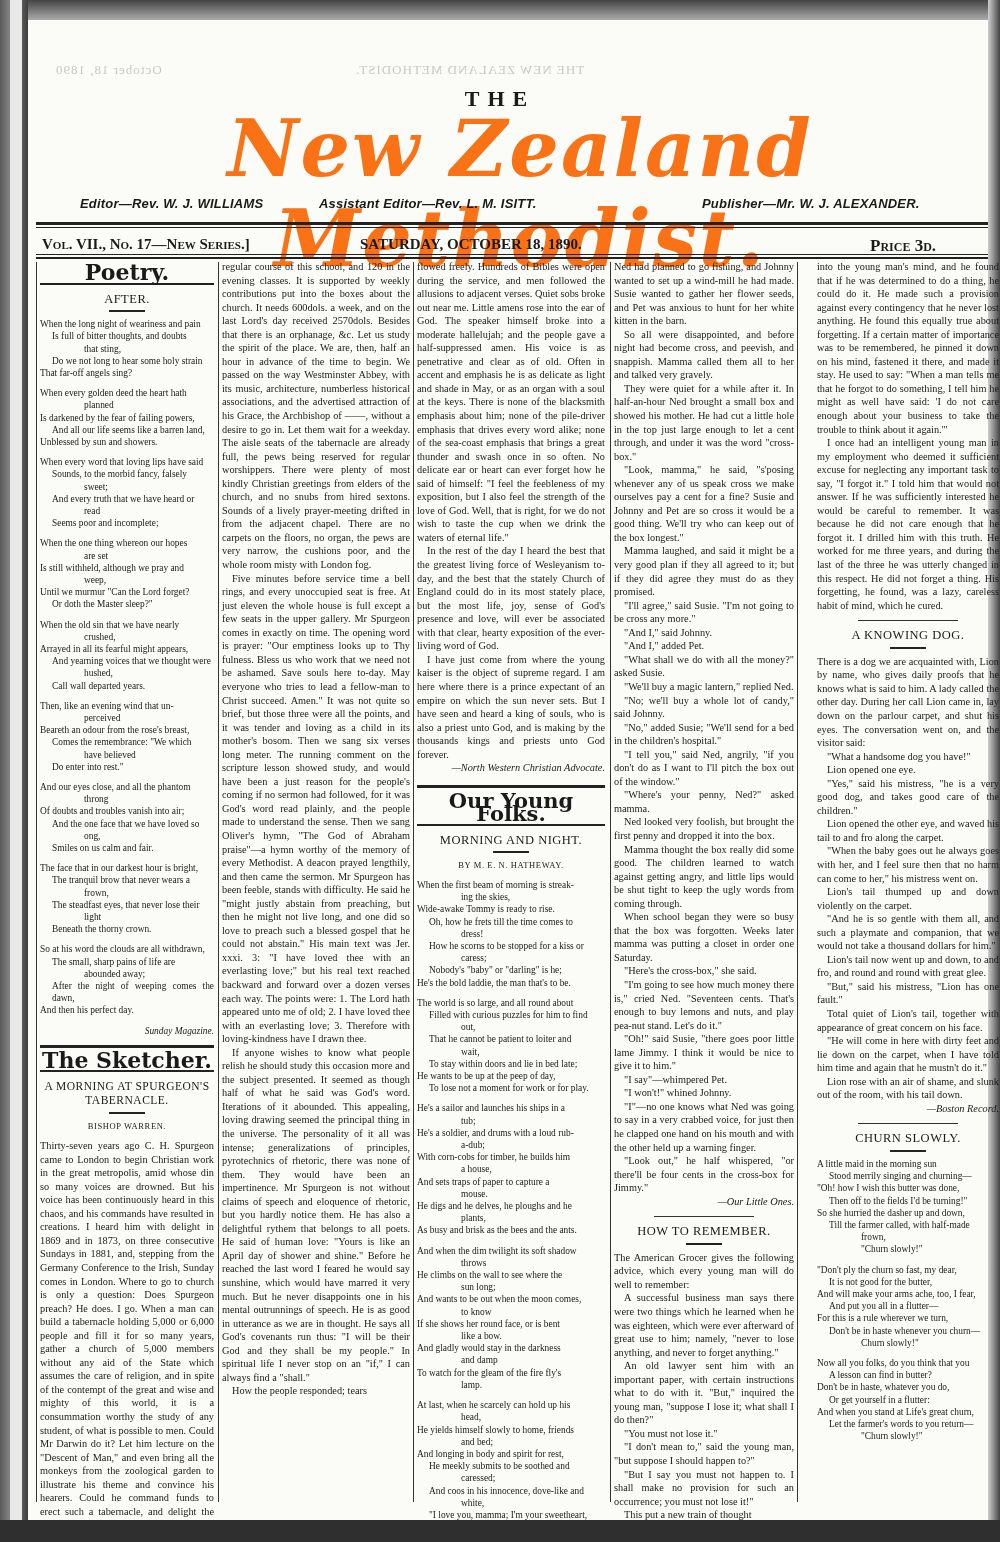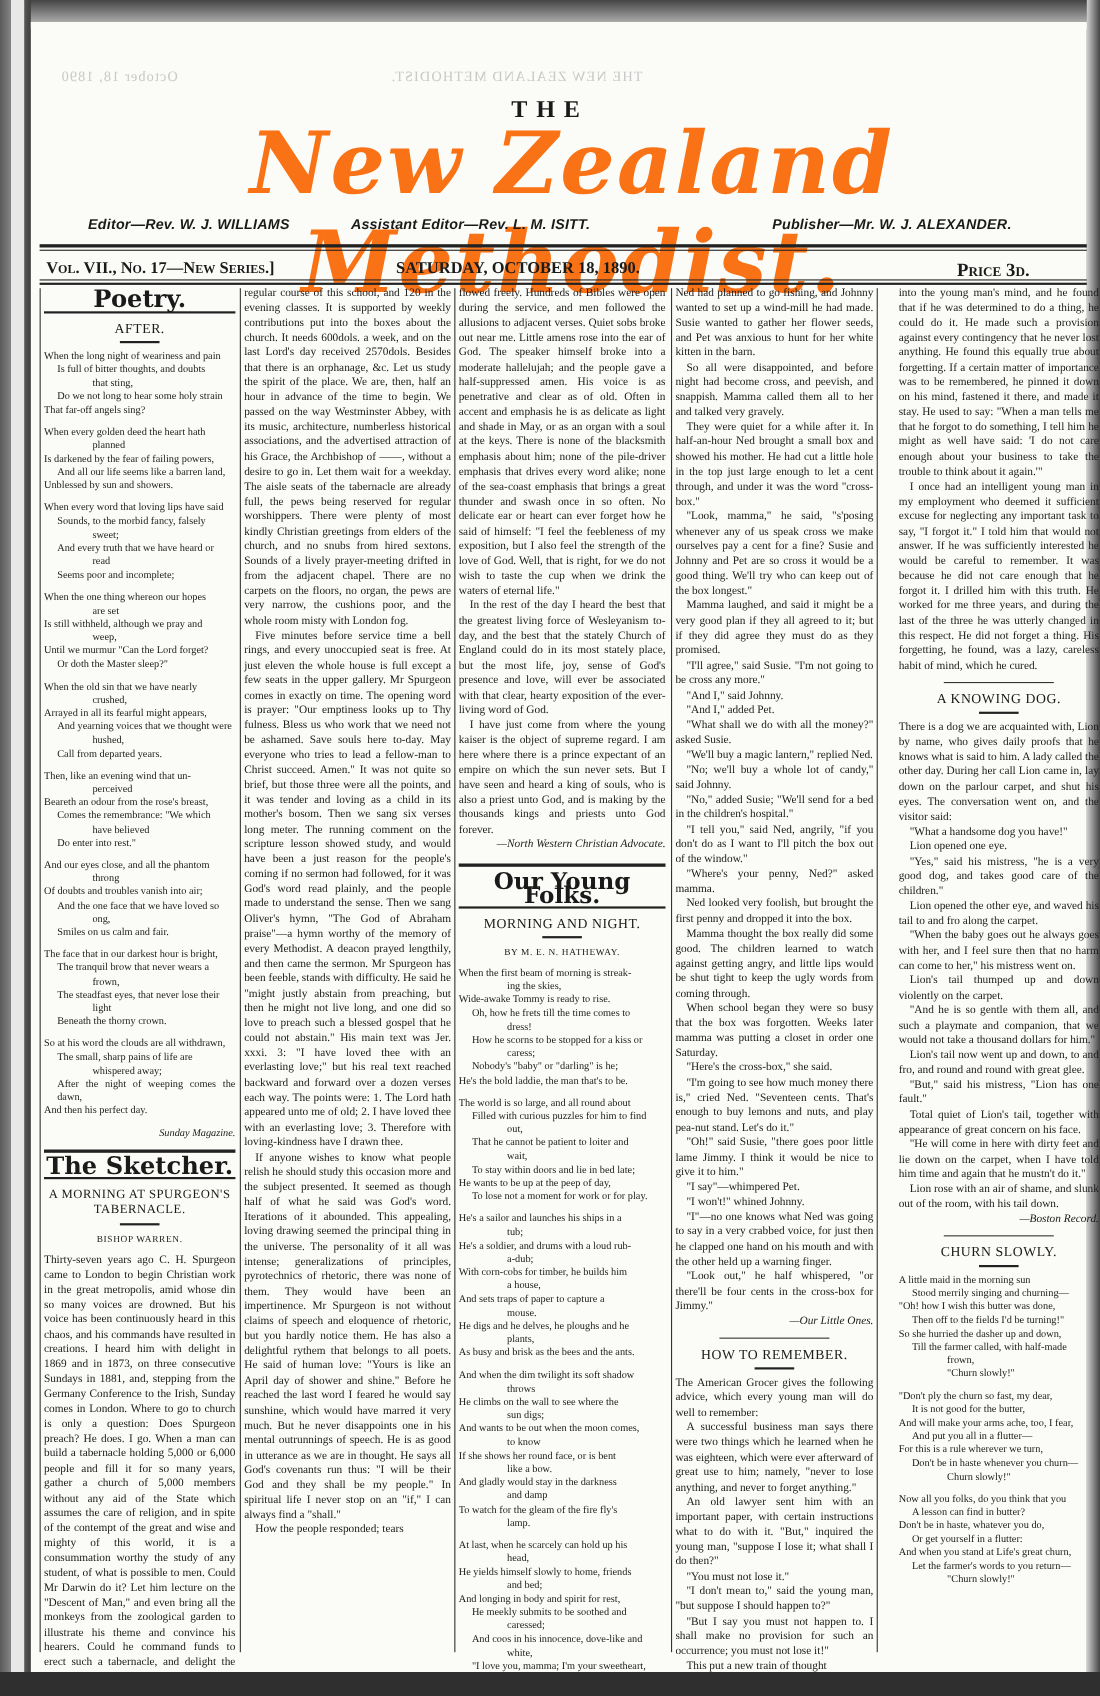--- a/index.html
+++ b/index.html
@@ -102,21 +102,21 @@
         <div class="i3">weep,</div>
         <div class="">Until we murmur "Can the Lord forget?</div>
         <div class="i1">Or doth the Master sleep?"</div>
       </div>
       <div class="verse">
         <div class="">When the old sin that we have nearly</div>
         <div class="i3">crushed,</div>
         <div class="">Arrayed in all its fearful might appears,</div>
         <div class="i1">And yearning voices that we thought were</div>
         <div class="i3">hushed,</div>
-        <div class="i1">Call from departed years.</div>
+        <div class="i1">Call wall departed years.</div>
       </div>
       <div class="verse">
         <div class="">Then, like an evening wind that un-</div>
         <div class="i3">perceived</div>
         <div class="">Beareth an odour from the rose's breast,</div>
         <div class="i1">Comes the remembrance: "We which</div>
         <div class="i3">have believed</div>
         <div class="i1">Do enter into rest."</div>
       </div>
       <div class="verse">
@@ -131,21 +131,21 @@
         <div class="">The face that in our darkest hour is bright,</div>
         <div class="i1">The tranquil brow that never wears a</div>
         <div class="i3">frown,</div>
         <div class="i1">The steadfast eyes, that never lose their</div>
         <div class="i3">light</div>
         <div class="i1">Beneath the thorny crown.</div>
       </div>
       <div class="verse">
         <div class="">So at his word the clouds are all withdrawn,</div>
         <div class="i1">The small, sharp pains of life are</div>
-        <div class="i3">whispered away;</div>
+        <div class="i3">abounded away;</div>
         <div class="i1">After the night of weeping comes the dawn,</div>
         <div class="">And then his perfect day.</div>
       </div>
     </div>
   <div class="verse credit">Sunday Magazine.</div>
   <div class="sect-rule" style="border-top-width:3px;"></div>
   <div class="sect">The Sketcher.</div>
   <div class="sect-rule"></div>
   <div class="heading" style="font-size:11.5px;">A MORNING AT SPURGEON'S TABERNACLE.</div>
   <div class="short"></div>
@@ -204,21 +204,21 @@
         <div class="">And sets traps of paper to capture a</div>
         <div class="i3">mouse.</div>
         <div class="">He digs and he delves, he ploughs and he</div>
         <div class="i3">plants,</div>
         <div class="">As busy and brisk as the bees and the ants.</div>
       </div>
       <div class="verse">
         <div class="">And when the dim twilight its soft shadow</div>
         <div class="i3">throws</div>
         <div class="">He climbs on the wall to see where the</div>
-        <div class="i3">sun digs;</div>
+        <div class="i3">sun long;</div>
         <div class="">And wants to be out when the moon comes,</div>
         <div class="i3">to know</div>
         <div class="">If she shows her round face, or is bent</div>
         <div class="i3">like a bow.</div>
         <div class="">And gladly would stay in the darkness</div>
         <div class="i3">and damp</div>
         <div class="">To watch for the gleam of the fire fly's</div>
         <div class="i3">lamp.</div>
       </div>
       <div class="verse">

